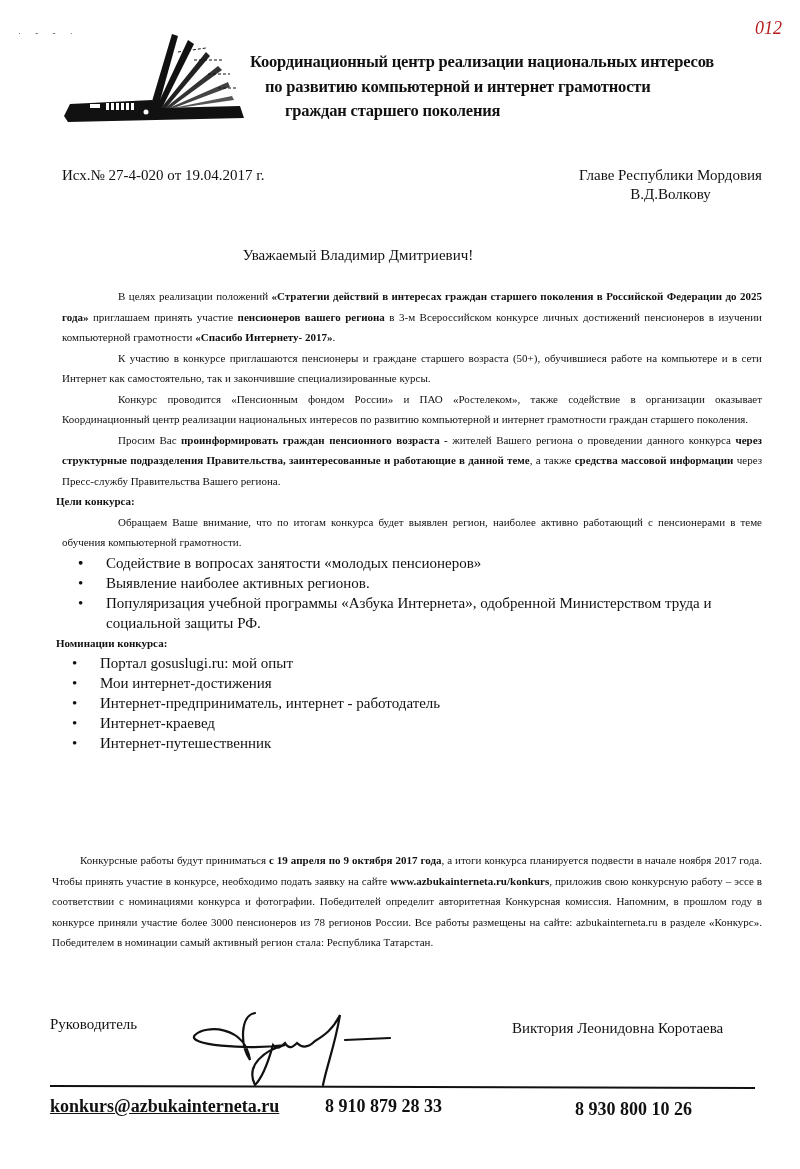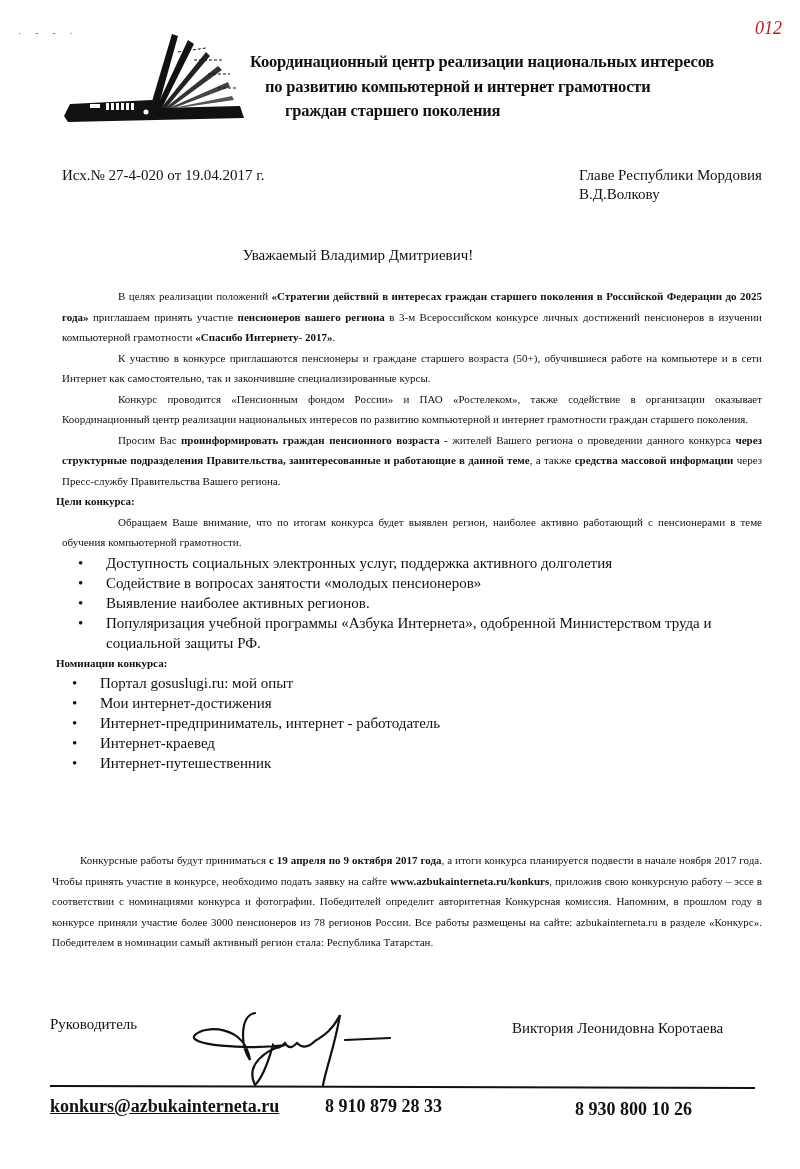--- a/index.html
+++ b/index.html
@@ -46,39 +46,39 @@
     <path d="M113 78 L172 66 L174 70 L118 78 Z" fill="#555"></path>
     <path d="M118 22 L146 18 M134 30 L162 30 M148 44 L170 44 M158 58 L178 58" stroke="#111" stroke-dasharray="3 2" stroke-width="1" fill="none"></path>
   </svg>
 </div>
 
 <div class="abs org" style="left:250px; top:52px;">Координационный центр реализации национальных интересов</div>
 <div class="abs org" style="left:265px; top:77px;">по развитию компьютерной и интернет грамотности</div>
 <div class="abs org" style="left:285px; top:101px;">граждан старшего поколения</div>
 
 <div class="abs" style="left:62px; top:167px; font-size:15px;">Исх.№ 27-4-020 от 19.04.2017 г.</div>
-<div class="abs" style="right:38px; top:167px; font-size:15px; text-align:left;">
+<div class="abs" style="right:38px; top:167px; font-size:15px; text-align:center;">
   <div>Главе Республики Мордовия</div>
   <div style="margin-top:2px;">В.Д.Волкову</div>
 </div>
 
 <div class="abs" style="left:0; width:676px; top:247px; text-align:center; font-size:15px; padding-left:0;">
   <span style="margin-left:40px;">Уважаемый  Владимир  Дмитриевич!</span>
 </div>
 
 <div class="abs" style="left:62px; width:700px; top:286px;">
   <div class="p ind"><span>В целях реализации положений </span><span class="b">«Стратегии действий  в интересах граждан старшего поколения в Российской Федерации до 2025 года»</span><span> приглашаем принять участие </span><span class="b">пенсионеров вашего региона</span><span> в 3-м Всероссийском конкурсе личных достижений пенсионеров в изучении компьютерной грамотности </span><span class="b">«Спасибо Интернету- 2017»</span><span>.</span></div>
   <div class="p ind">К участию в конкурсе приглашаются пенсионеры и граждане старшего возраста (50+), обучившиеся работе на компьютере и в сети Интернет как самостоятельно, так и закончившие специализированные курсы.</div>
   <div class="p ind">Конкурс проводится «Пенсионным фондом России» и  ПАО «Ростелеком», также содействие в организации оказывает Координационный центр реализации национальных интересов по развитию компьютерной и интернет грамотности граждан старшего поколения.</div>
   <div class="p ind"><span>Просим Вас </span><span class="b">проинформировать граждан пенсионного возраста -</span><span> жителей Вашего региона о проведении данного конкурса </span><span class="b">через структурные подразделения Правительства, заинтересованные и работающие в данной теме</span><span>, а также </span><span class="b">средства массовой информации</span><span> через Пресс-службу Правительства Вашего региона.</span></div>
   <div class="p b" style="margin-left:-6px;">Цели конкурса:</div>
 
   <div class="p ind">Обращаем Ваше внимание, что по итогам конкурса будет выявлен регион, наиболее активно работающий с пенсионерами в теме обучения компьютерной грамотности.</div>
   <div id="goals-list" style="margin-left:16px;">
-      <div class="li" style="position: relative; padding-left: 28px;"><span class="bullet">•</span><span>Доступность социальных электронных услуг, поддержка активного долголетия</span></div>
+      <div class="li" style="position: relative; padding-left: 28px;"><span class="bullet">•</span></div>
       <div class="li" style="position: relative; padding-left: 28px;"><span class="bullet">•</span><span>Содействие в вопросах занятости «молодых пенсионеров»</span></div>
       <div class="li" style="position: relative; padding-left: 28px;"><span class="bullet">•</span><span>Выявление наиболее активных регионов.</span></div>
       <div class="li" style="position: relative; padding-left: 28px;"><span class="bullet">•</span><span>Популяризация учебной программы «Азбука Интернета», одобренной Министерством труда и социальной защиты РФ.</span></div>
     </div>
 
   <div class="p b" style="margin-left:-6px;">Номинации конкурса:</div>
   <div id="nominations-list" style="margin-left:10px;">
       <div class="li" style="position: relative; padding-left: 28px;"><span class="bullet">•</span><span>Портал gosuslugi.ru: мой опыт</span></div>
       <div class="li" style="position: relative; padding-left: 28px;"><span class="bullet">•</span><span>Мои интернет-достижения</span></div>
       <div class="li" style="position: relative; padding-left: 28px;"><span class="bullet">•</span><span>Интернет-предприниматель, интернет - работодатель</span></div>

